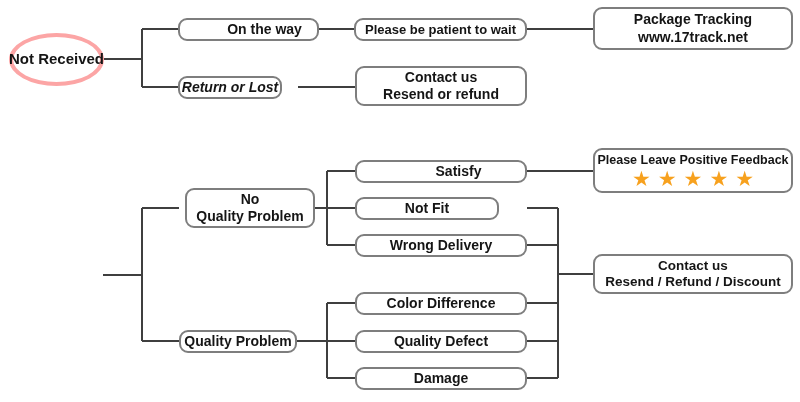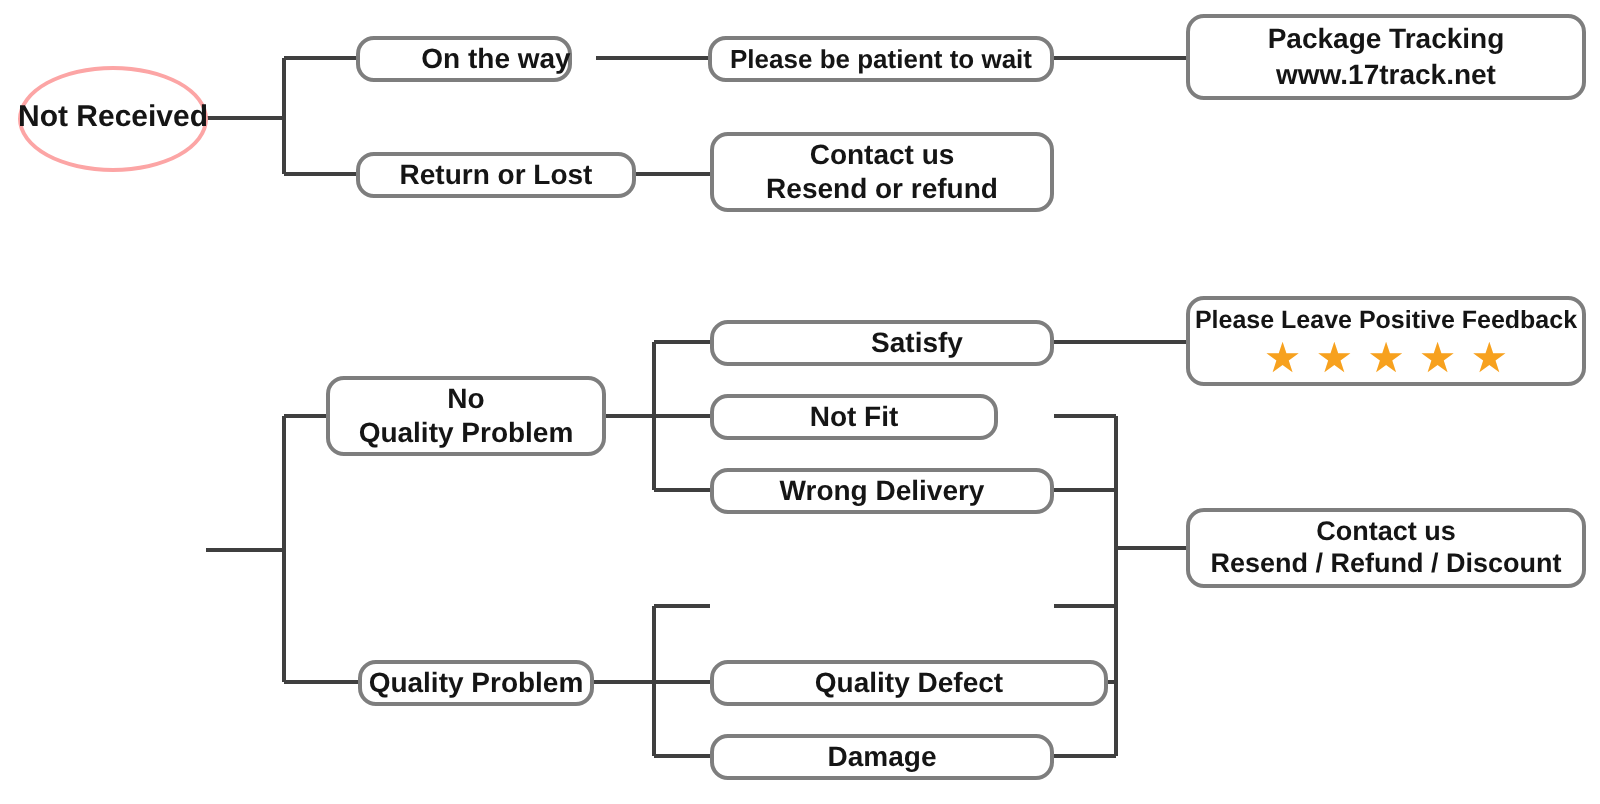--- a/index.html
+++ b/index.html
@@ -21,41 +21,41 @@
     align-items:center;justify-content:center;
     text-align:center;
     font-weight:bold;
     font-size:14px;
     color:#151515;
     line-height:1.22;
     white-space:nowrap;
   }
   .ellipse{
     border-radius:50%;
-    border:2px solid #fca5a5;
+    border:4px solid #fca5a5;
     font-size:15px;
     white-space:normal;
     padding:0 6px;
   }
   
   .n-not-received   {left:9px;   top:33px;  width:95px;  height:53px;}
-  .n-on-the-way     {left:178px; top:18px;  width:108px; height:23px;padding-left:32px;}
-  .n-return-or-lost {left:178px; top:76px;  width:140px; height:23px;}
+  .n-on-the-way     {left:178px; top:18px;  width:141px; height:23px;padding-left:32px;}
+  .n-return-or-lost {left:178px; top:76px;  width:104px; height:23px;font-style:italic;}
   .n-be-patient     {left:354px; top:18px;  width:173px; height:23px; font-size:13px;align-items:center;}
   .n-tracking       {left:593px; top:7px;   width:200px; height:43px;}
   .n-contact-top    {left:355px; top:66px;  width:172px; height:40px;}
   
   .n-received       {left:9px;   top:250px; width:95px;  height:50px;}
-  .n-no-quality     {left:163px; top:188px; width:140px; height:40px;}
+  .n-no-quality     {left:185px; top:188px; width:130px; height:40px;}
   .n-quality-prob   {left:179px; top:330px; width:118px; height:23px;}
   .n-satisfy        {left:355px; top:160px; width:172px; height:23px;padding-left:35px;}
   .n-not-fit        {left:355px; top:197px; width:144px; height:23px;}
   .n-wrong-delivery {left:355px; top:234px; width:172px; height:23px;}
   .n-color-diff     {left:355px; top:292px; width:172px; height:23px;}
-  .n-quality-defect {left:355px; top:330px; width:199px; height:23px;}
+  .n-quality-defect {left:355px; top:330px; width:172px; height:23px;}
   .n-damage         {left:355px; top:367px; width:172px; height:23px;}
   .n-feedback       {left:593px; top:148px; width:200px; height:45px; justify-content:flex-start; padding-top:3px;}
   .n-contact-bottom {left:593px; top:254px; width:200px; height:40px; font-size:13.5px;}
   .feedback-title{font-size:12.5px; font-weight:bold;}
   .stars{
     font-size:21px;
     letter-spacing:7px;
     line-height:1;
     margin-top:1px;
     text-indent:7px; 
@@ -120,20 +120,23 @@
   </div>
 
   <div class="node n-not-fit">
     <span>Not Fit</span>
   </div>
 
   <div class="node n-wrong-delivery">
     <span>Wrong Delivery</span>
   </div>
 
+  <div class="node n-color-diff">
+    <span>Color Difference</span>
+  </div>
 
   <div class="node n-quality-defect">
     <span>Quality Defect</span>
   </div>
 
   <div class="node n-damage">
     <span>Damage</span>
   </div>
 
   <div class="node n-feedback">

